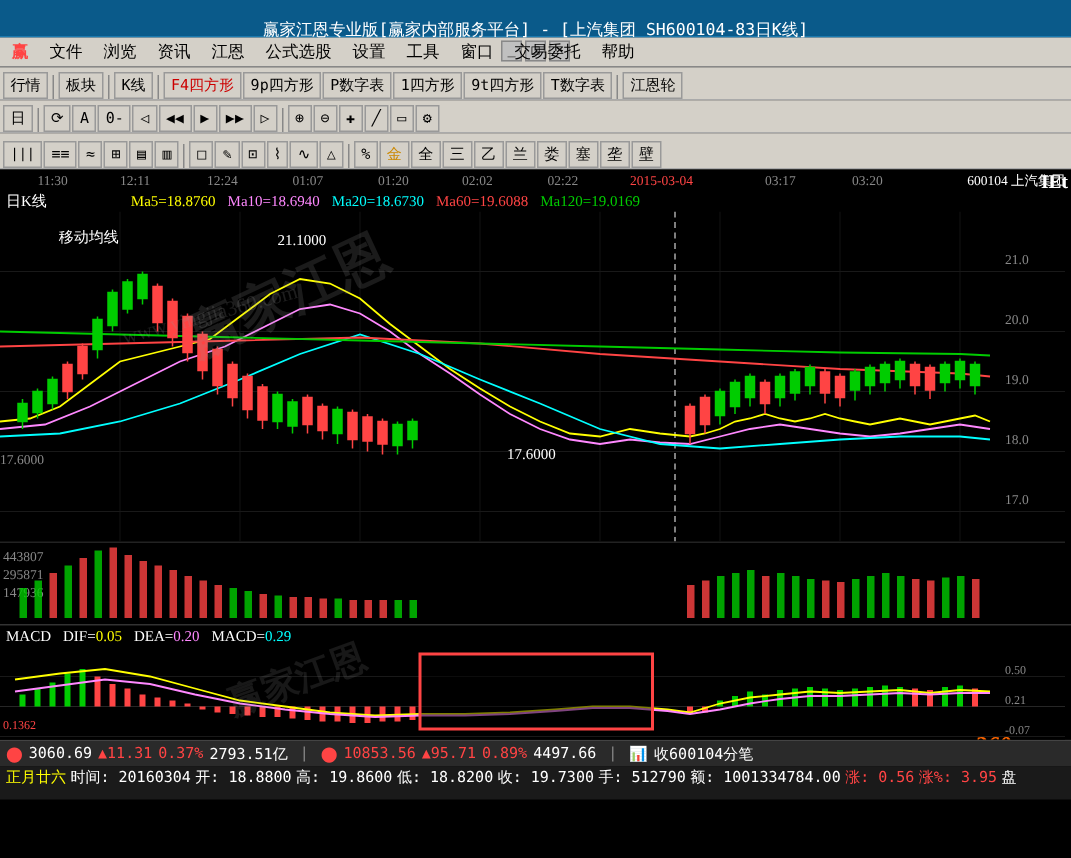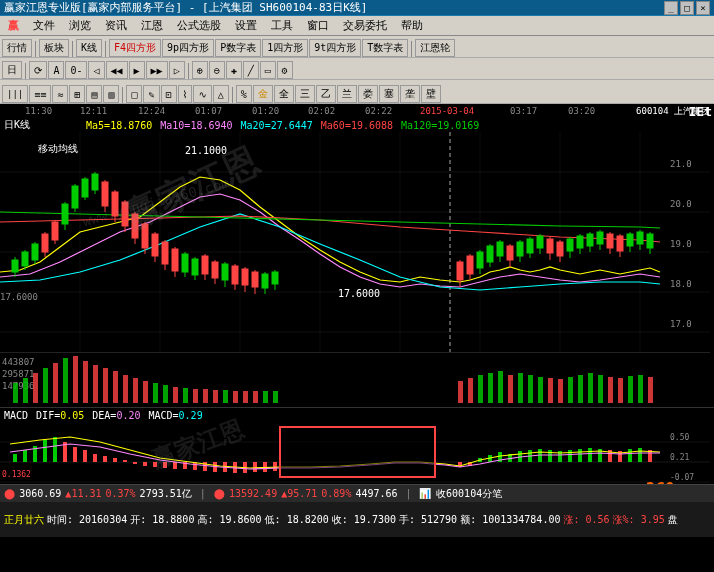--- a/index.html
+++ b/index.html
@@ -14,22 +14,23 @@
       position: relative;
     }
 
     
     .title-bar {
       background: #0a5a8a;
       height: 16px;
       display: flex;
       align-items: center;
       justify-content: space-between;
-      padding: 0 4px;
+      padding: 12px 4px;
       border-bottom: 1px solid #1a7ab0;
+      flex-direction: column;
     }
     .title-text {
       color: #fff;
       font-size: 11px;
     }
     .title-controls {
       display: flex;
       gap: 2px;
     }
     .title-btn {
@@ -139,23 +140,22 @@
       display: flex;
       align-items: center;
       padding: 0 4px;
       font-size: 10px;
       color: #fff;
       gap: 4px;
       border-top: 1px solid #444;
     }
     .bottom-status2 {
       background: #1a1a1a;
-      height: 35px;
-      display: flex;
-      align-items: center;
+      height: 22px;
+      display: flex;
       padding: 0 4px;
       font-size: 10px;
       color: #ccc;
       gap: 3px;
     }
     .bs-red { color: #ff4444; }
     .bs-yellow { color: #ffff00; }
     .bs-white { color: #fff; }
 
     
@@ -284,42 +284,42 @@
   <span class="tb-btn">全</span>
   <span class="tb-btn">三</span>
   <span class="tb-btn">乙</span>
   <span class="tb-btn">兰</span>
   <span class="tb-btn">娄</span>
   <span class="tb-btn">塞</span>
   <span class="tb-btn">垄</span>
   <span class="tb-btn">壁</span>
 </div>
 
-<div class="chart-area" style="height:380px; position:relative;">
+<div class="chart-area" style="height:380px; position:relative;font-family:Liberation Serif, serif;">
 
   <div style="background:#000; height:14px; display:flex; align-items:center; padding:0 4px; font-size:9px; color:#888; position:relative;">
     <span style="position:absolute; left:25px;">11:30</span>
     <span style="position:absolute; left:80px;">12:11</span>
     <span style="position:absolute; left:138px;">12:24</span>
     <span style="position:absolute; left:195px;">01:07</span>
     <span style="position:absolute; left:252px;">01:20</span>
     <span style="position:absolute; left:308px;">02:02</span>
     <span style="position:absolute; left:365px;">02:22</span>
     <span style="position:absolute; left:420px; color:#ff4444;">2015-03-04</span>
     <span style="position:absolute; left:510px;">03:17</span>
     <span style="position:absolute; left:568px;">03:20</span>
     <span style="position:absolute; right:4px; color:#fff;">600104 上汽集团</span>
   </div>
 
   <div class="ma-row">
     <span style="color:#fff;">日K线</span>
     <span style="color:#fff;margin-top:47px;">移动均线</span>
     <span style="color:#ffff00;">Ma5=<span>18.8760</span></span>
     <span style="color:#ff88ff;">Ma10=<span>18.6940</span></span>
-    <span style="color:#00ffff;">Ma20=<span>27.6447</span></span>
+    <span style="color:#00ffff;">Ma20=<span>18.6730</span></span>
     <span style="color:#ff4444;">Ma60=<span>19.6088</span></span>
     <span style="color:#00cc00;">Ma120=<span>19.0169</span></span>
   </div>
 
   <svg class="chart-svg" width="710" height="220" style="background:#000; display:block;">
 
     <line x1="0" y1="40" x2="710" y2="40" stroke="#222" stroke-width="0.5"></line>
     <line x1="0" y1="80" x2="710" y2="80" stroke="#222" stroke-width="0.5"></line>
     <line x1="0" y1="120" x2="710" y2="120" stroke="#222" stroke-width="0.5"></line>
     <line x1="0" y1="160" x2="710" y2="160" stroke="#222" stroke-width="0.5"></line>
@@ -653,21 +653,21 @@
 </div>
 
 <div class="bottom-status">
   <span style="color:#ff4444;">⬤</span>
   <span class="bs-white">3060.69</span>
   <span class="bs-red">▲<span>11.31</span></span>
   <span class="bs-red">0.37%</span>
   <span class="bs-white">2793.51亿</span>
   <span style="color:#888; margin:0 4px;">|</span>
   <span style="color:#ff4444;">⬤</span>
-  <span class="bs-red">13592.49</span>
+  <span class="bs-red">10853.56</span>
   <span class="bs-red">▲<span>95.71</span></span>
   <span class="bs-red">0.89%</span>
   <span class="bs-white">4497.66</span>
   <span style="color:#888; margin:0 4px;">|</span>
   <span style="color:#888;">📊</span>
   <span class="bs-white">收600104分笔</span>
 </div>
 
 <div class="bottom-status2">
   <span class="bs-yellow">正月廿六</span>

